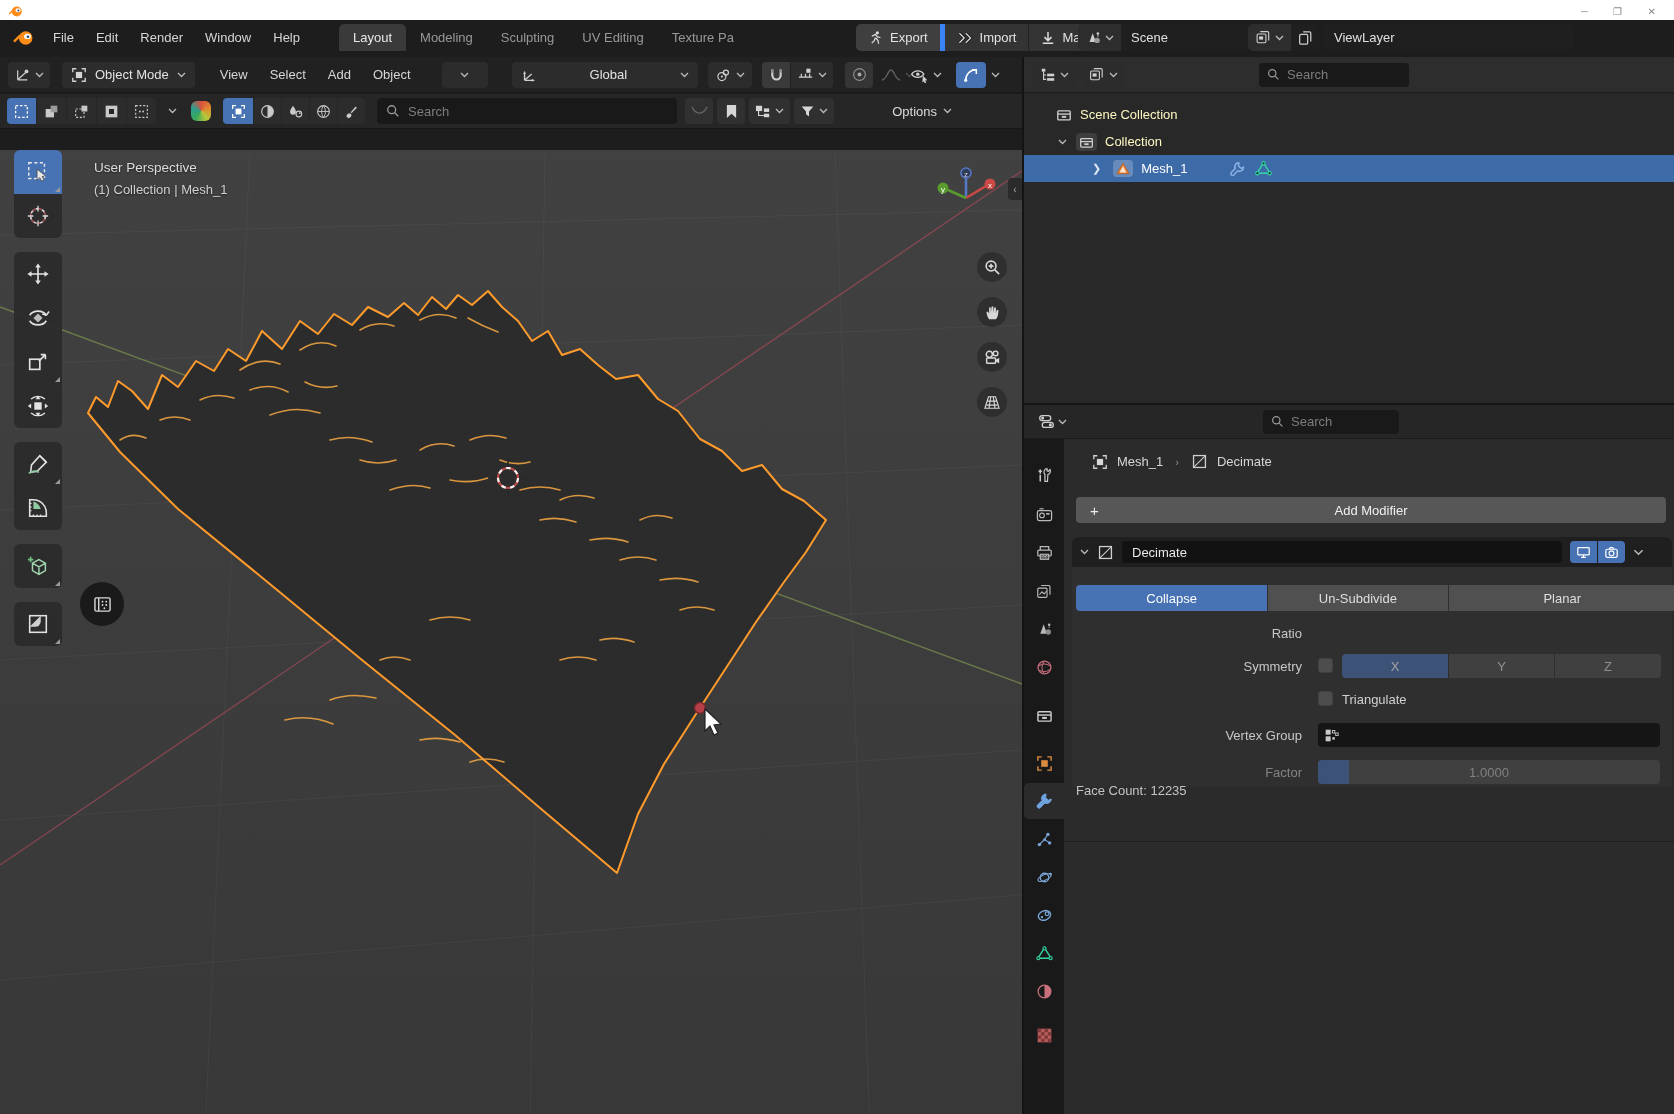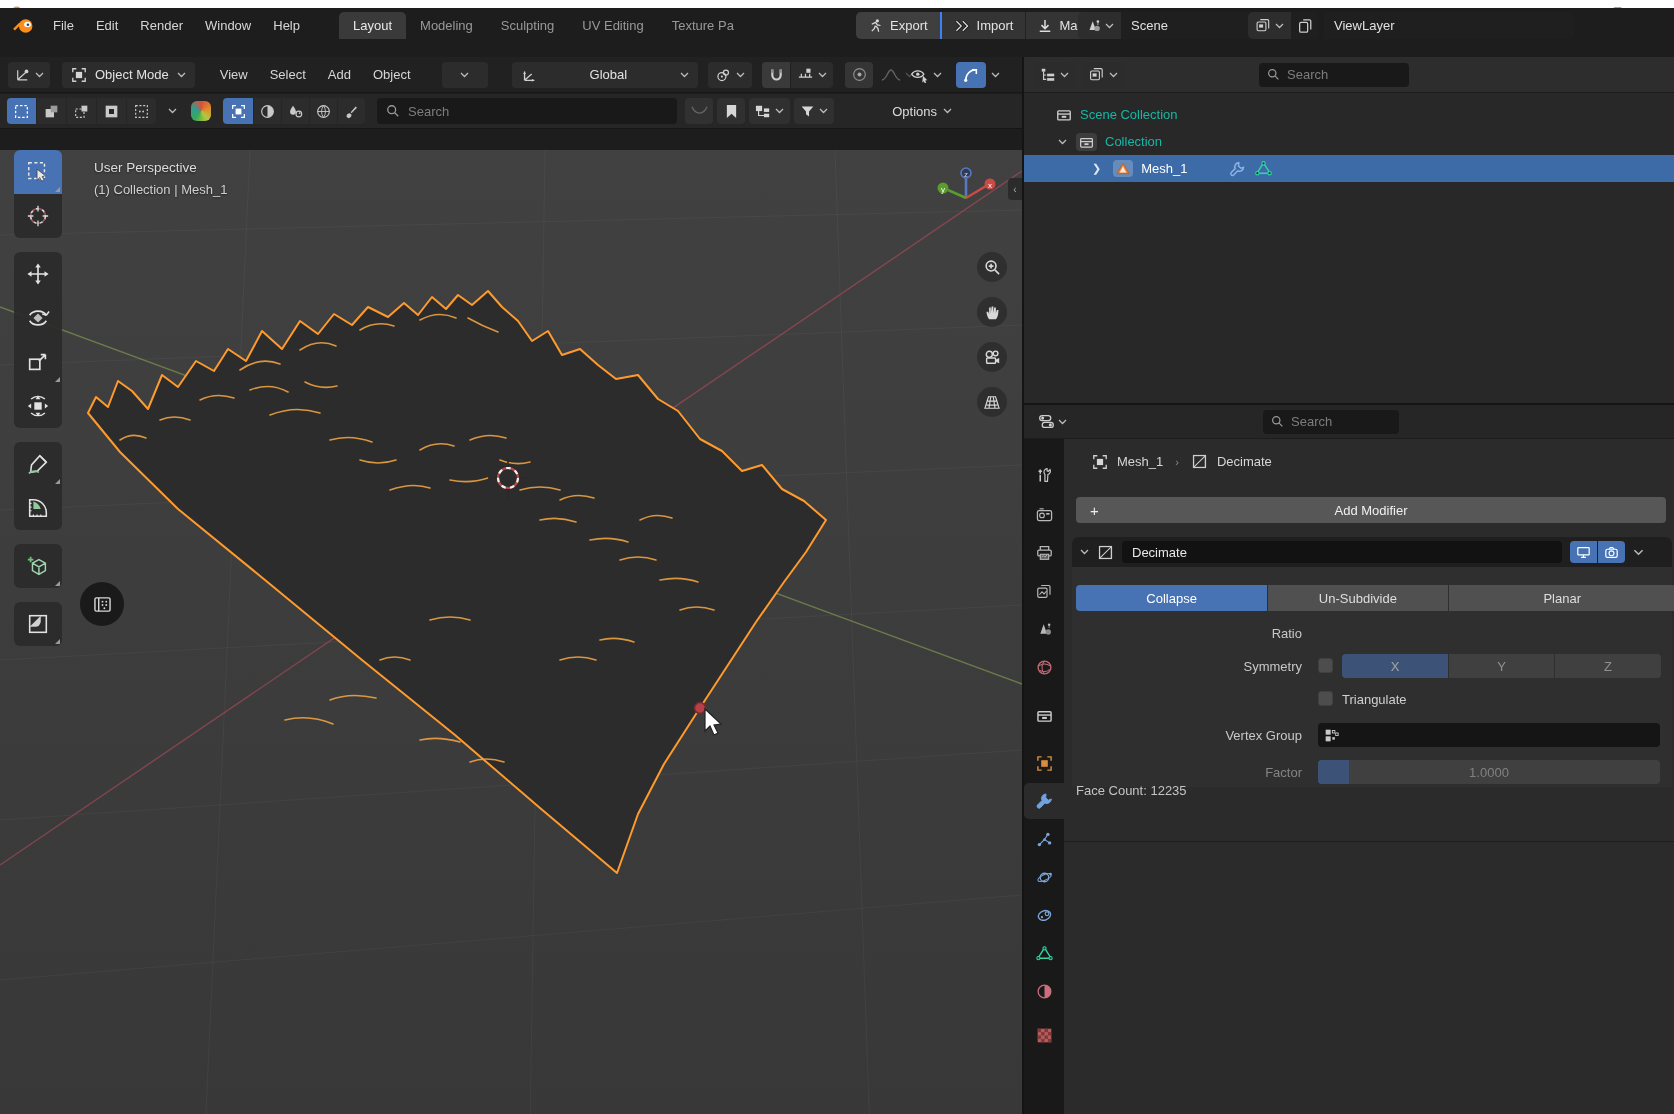--- a/index.html
+++ b/index.html
@@ -19,39 +19,39 @@
   .corner-tri { position:absolute; right:2px; bottom:2px; width:0; height:0; border-left:5px solid transparent; border-bottom:5px solid #9a9a9a; }
   .ptab { position:absolute; left:0; width:40px; height:36px; display:flex; align-items:center; justify-content:center; }
   .ptab.active { background:#2b2b2b; border-radius:5px 0 0 5px; }
   .nav-ball { position:absolute; width:30px; height:30px; border-radius:50%; background:rgba(32,32,32,.55); display:flex; align-items:center; justify-content:center; }
   .slider { position:relative; height:24px; background:#565656; border-radius:4px; overflow:hidden; display:flex; align-items:center; justify-content:center; color:#f2f2f2; }
   .slider .fill { position:absolute; left:0; top:0; bottom:0; background:#4772b3; }
   .slider .val { position:relative; z-index:2; }
   .checkbox { width:15px; height:15px; background:#4d4d4d; border-radius:3px; border:1px solid #404040; }
   .plabel { position:absolute; width:230px; text-align:right; color:#c8c8c8; }
   .dim { opacity:.55; }
-  .ol-row { position:absolute; left:1024px; width:650px; height:27px; display:flex; align-items:center; color:#14b8a6; }
+  .ol-row { position:absolute; left:1024px; width:650px; height:27px; display:flex; align-items:center; color:#fef9c3; }
   svg { display:block; }
 </style>
 </head>
 <body>
 
 <div class="abs" style="left:0;top:0;width:1674px;height:22px;background:#ffffff;display:flex;align-items:center;">
   <svg width="15" height="15" viewBox="0 0 24 24" style="margin-left:8px;">
     <circle cx="14" cy="12" r="8" fill="#ff8d1a"></circle>
       <ellipse cx="16" cy="10" rx="4" ry="3.2" fill="#fff"></ellipse>
       <circle cx="16.5" cy="10.5" r="1.6" fill="#2b4f8a"></circle>
       <path d="M2 16 L9 9" stroke="#ff8d1a" stroke-width="2.4" fill="none"></path>
   </svg>
   <span style="position:absolute;right:86px;color:#8a8a8a;font-size:10px;">─</span>
   <span style="position:absolute;right:52px;color:#8a8a8a;font-size:10px;">❐</span>
   <span style="position:absolute;right:18px;color:#8a8a8a;font-size:10px;">✕</span>
 </div>
 
-<div class="abs row" style="left:0;top:8px;width:1674px;height:35px;background:#1d1d1d;">
+<div class="abs row" style="left:0;top:20px;width:1674px;height:35px;background:#1d1d1d;">
   <svg width="22" height="18" viewBox="0 0 24 20" style="margin-left:12px;">
     <circle cx="15" cy="10" r="7.5" fill="#ff8d1a"></circle>
       <ellipse cx="17" cy="8.2" rx="3.8" ry="3" fill="#fff"></ellipse>
       <circle cx="17.5" cy="8.6" r="1.5" fill="#24476f"></circle>
       <path d="M2 14 L9 7" stroke="#ff8d1a" stroke-width="2.6" fill="none"></path>
   </svg>
   <div class="row" style="margin-left:8px;">
     <div class="menu-item">File</div>
     <div class="menu-item">Edit</div>
     <div class="menu-item">Render</div>
@@ -67,21 +67,21 @@
   </div>
 
   <div class="row abs" style="left:856px;top:4px;height:27px;">
     <div class="row" style="background:#3f3f3f;border-radius:5px 0 0 5px;height:27px;padding:0 12px;">
       <svg width="15" height="15" viewBox="0 0 24 24">
           <circle cx="15" cy="4.5" r="2.5" fill="#ddd"></circle>
           <path d="M6 10 l6 -3 l3 4 l5 1 M12 12 l-2 5 l-4 4 M13 13 l3 4 l1 5" stroke="#ddd" stroke-width="2" fill="none"></path>
         </svg>
       <span style="margin-left:7px;color:#e2e2e2;">Export</span>
     </div>
-    <div class="row" style="background:#343434;height:27px;padding:0 12px;border-left:2px solid #3b82f6;">
+    <div class="row" style="background:#343434;height:27px;padding:0 12px;border-left:5px solid #3b82f6;">
       <svg width="16" height="14" viewBox="0 0 20 16">
           <path d="M3 2 l6 6 l-6 6 M11 2 l6 6 l-6 6" stroke="#111" stroke-width="3.4" fill="none"></path>
           <path d="M3 2 l6 6 l-6 6 M11 2 l6 6 l-6 6" stroke="#ddd" stroke-width="1.6" fill="none"></path>
         </svg>
       <span style="margin-left:7px;color:#e2e2e2;">Import</span>
     </div>
     <div class="row" style="background:#343434;border-radius:0 5px 5px 0;height:27px;padding:0 12px;border-left:1px solid #222;">
       <svg width="14" height="14" viewBox="0 0 16 16">
           <path d="M8 1 v9 M4 7 l4 4 l4 -4" stroke="#ddd" stroke-width="1.7" fill="none"></path>
           <path d="M2 14 h12" stroke="#ddd" stroke-width="1.7"></path>

